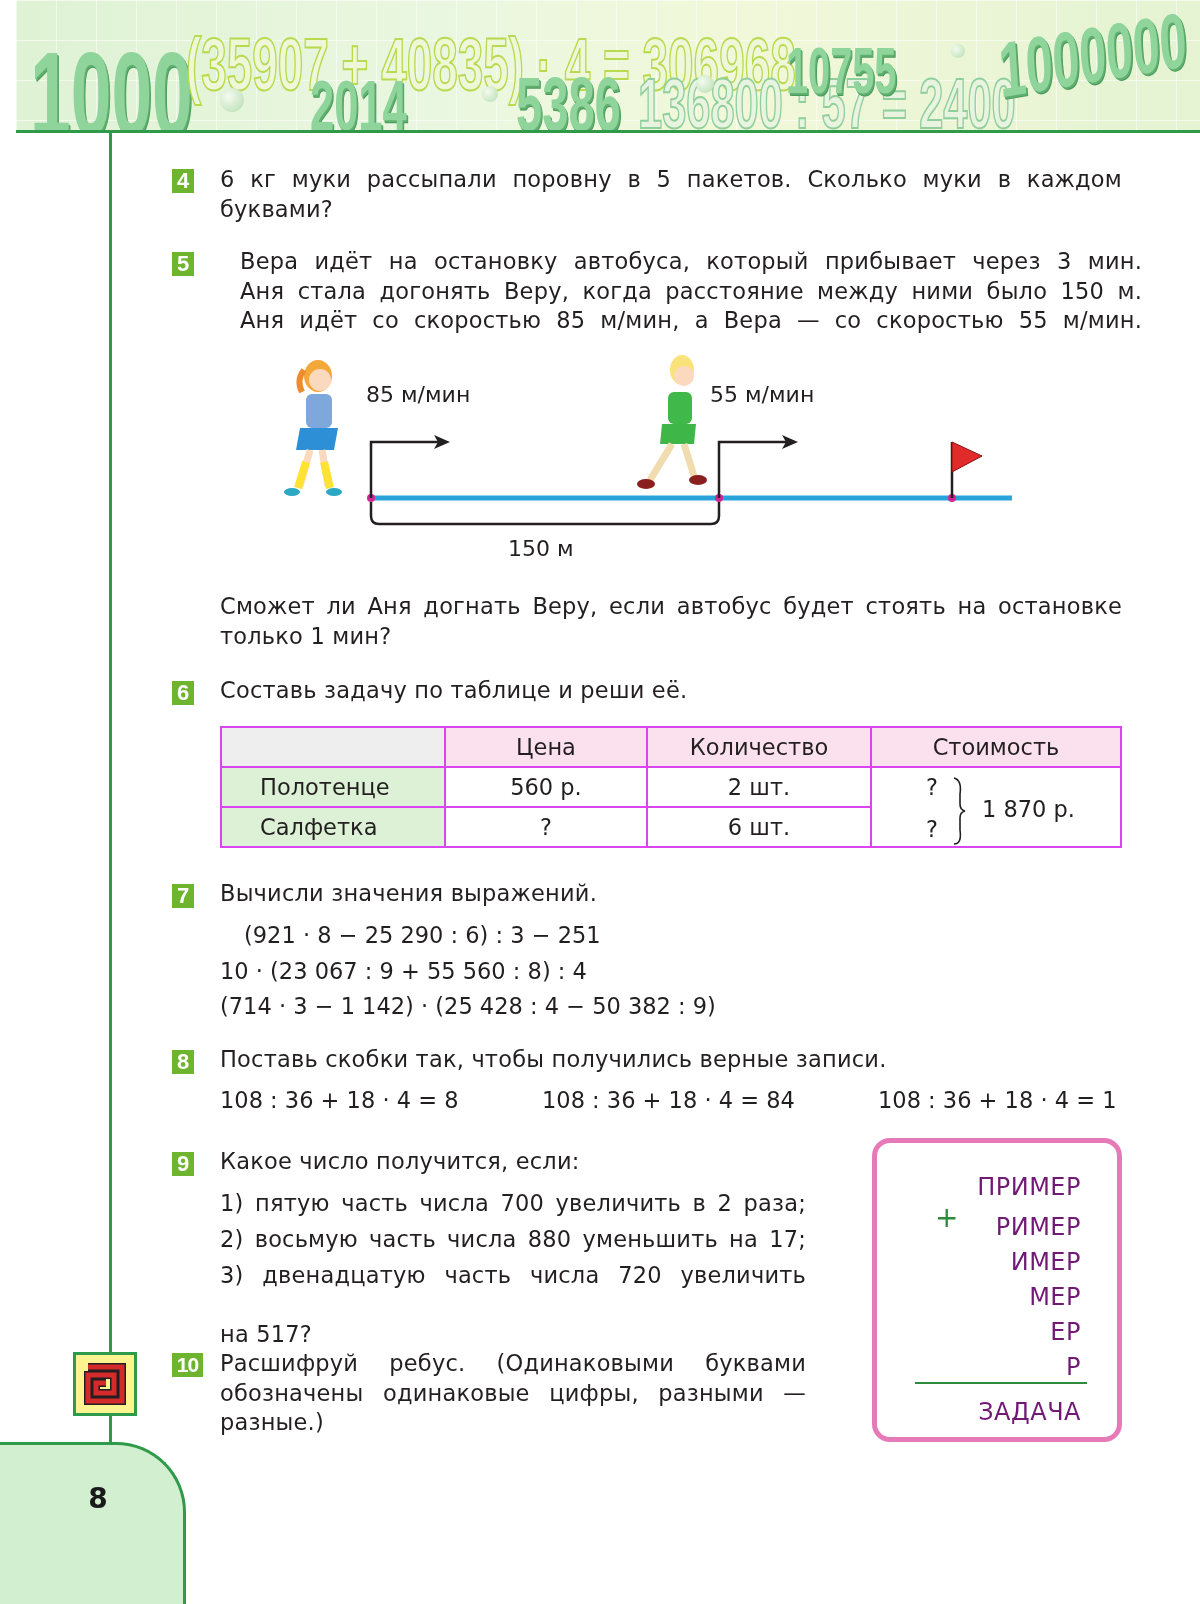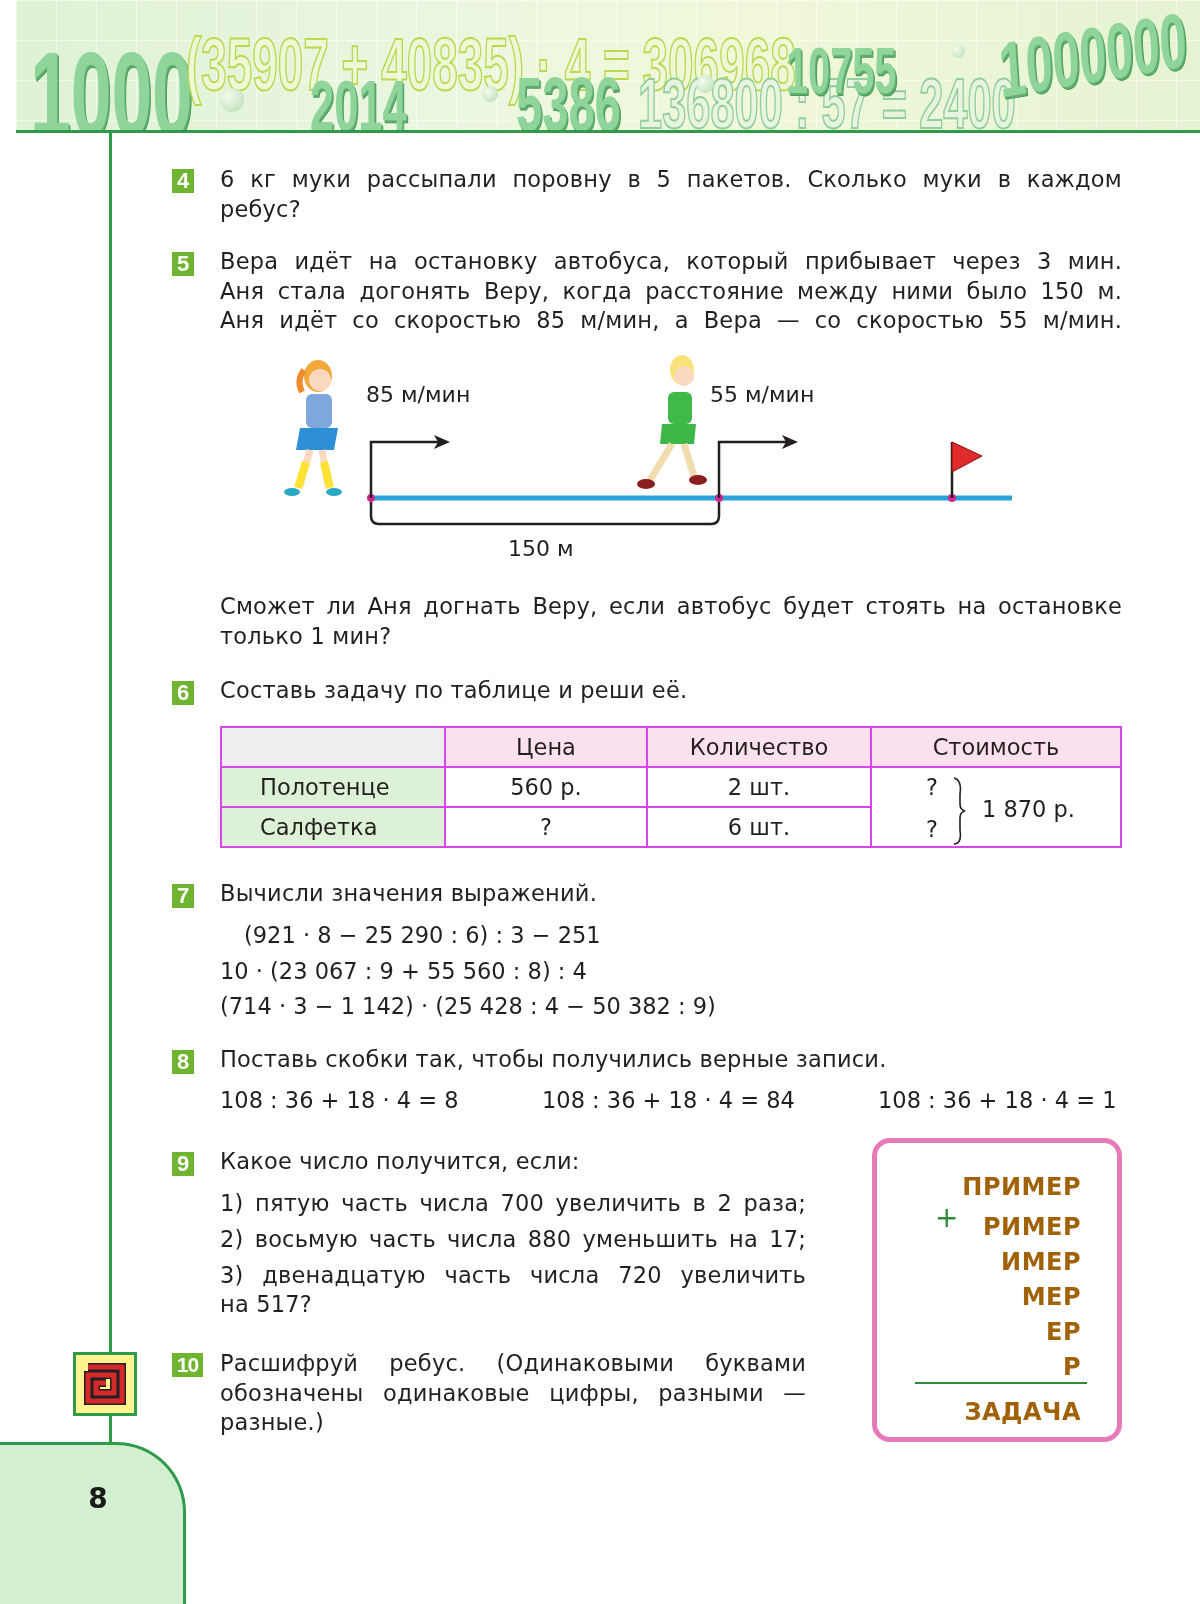--- a/index.html
+++ b/index.html
@@ -31,21 +31,21 @@
   .just { text-align:justify; text-align-last:justify; width:902px; }
   .just2 { text-align:justify; text-align-last:justify; width:586px; }
   .line { white-space:nowrap; position:absolute; font-size:22.5px; }
   table.tbl { position:absolute; left:220px; top:726px; width:902px; border-collapse:collapse; font-size:22.5px; }
   table.tbl td { border:2px solid #d946ef; height:38px; text-align:center; padding:0; }
   .tbl .corner { background:#eeeeee; width:222px; }
   .tbl .head { background:#fbe1ee; }
   .tbl .rowh { background:#dcf1d6; text-align:left; padding-left:38px; }
   .rebus { position:absolute; left:872px; top:1138px; width:250px; height:304px; border:5px solid #e67ab8;
            border-radius:18px; box-sizing:border-box; }
-  .rb { position:absolute; right:36px; font-weight:bold; color:#a16207; font-size:24px; letter-spacing:0.5px;
+  .rb { position:absolute; right:36px; font-weight:normal; color:#701a75; font-size:24px; letter-spacing:0.5px;
         font-family:"DejaVu Sans",sans-serif; }
   .rbline { position:absolute; left:38px; right:30px; top:239px; height:2px; background:#2e8b3c; }
   .plus { position:absolute; left:58px; top:58px; color:#2e8b3c; font-size:28px; }
 </style>
 </head>
 <body>
 
 <div class="header">
   <div class="grid"></div>
   <div class="hnum solid" style="left:14px;top:26px;font-size:118px;">1000</div>
@@ -60,25 +60,25 @@
   <div class="hdot" style="left:680px;top:75px;width:18px;height:18px;"></div>
   <div class="hdot" style="left:935px;top:44px;width:14px;height:14px;"></div>
 </div>
 
 <div class="vline"></div>
 <div class="vline2"></div>
 
 <div class="badge" style="left:172px;top:169px;">4</div>
 <div class="t" style="top:165px;">
   <div class="just">6 кг муки рассыпали поровну в 5 пакетов. Сколько муки в каждом</div>
-  <div>ребус?</div>
+  <div>буквами?</div>
 </div>
 
 <div class="badge" style="left:172px;top:252px;">5</div>
-<div class="t" style="top:247px;">
+<div class="t" style="top:247px;margin-left:20px;">
   <div class="just">Вера идёт на остановку автобуса, который прибывает через 3 мин.</div>
   <div class="just">Аня стала догонять Веру, когда расстояние между ними было 150 м.</div>
   <div class="just">Аня идёт со скоростью 85 м/мин, а Вера — со скоростью 55 м/мин.</div>
 </div>
 
 <svg style="position:absolute;left:270px;top:350px;" width="780" height="240">
   <g>
     <ellipse cx="48" cy="26" rx="14" ry="16" fill="#f4a83a"></ellipse>
     <circle cx="50" cy="30" r="11" fill="#fbd9bf"></circle>
     <path d="M34 20 q-8 10 -2 22" stroke="#f08a2a" stroke-width="6" fill="none"></path>
@@ -170,21 +170,21 @@
 <div class="t" style="top:1045px;">Поставь скобки так, чтобы получились верные записи.</div>
 <div class="line" style="left:220px;top:1087px;">108 : 36 + 18 · 4 = 8</div>
 <div class="line" style="left:542px;top:1087px;">108 : 36 + 18 · 4 = 84</div>
 <div class="line" style="left:878px;top:1087px;">108 : 36 + 18 · 4 = 1</div>
 
 <div class="badge" style="left:172px;top:1152px;">9</div>
 <div class="t" style="top:1147px;">Какое число получится, если:</div>
 <div class="t just2" style="top:1189px;">1) пятую часть числа 700 увеличить в 2 раза;</div>
 <div class="t just2" style="top:1225px;">2) восьмую часть числа 880 уменьшить на 17;</div>
 <div class="t just2" style="top:1261px;">3) двенадцатую часть числа 720 увеличить</div>
-<div class="t" style="top:1290px;">на 517?</div>
+<div class="t" style="top:1320px;">на 517?</div>
 
 <div class="badge w" style="left:172px;top:1353px;text-align:center;">10</div>
 <div class="t" style="top:1349px;">
   <div class="just2">Расшифруй ребус. (Одинаковыми буквами</div>
   <div class="just2">обозначены одинаковые цифры, разными —</div>
   <div>разные.)</div>
 </div>
 
 <div class="rebus">
   <div class="rb" style="top:30px;">ПРИМЕР</div>

